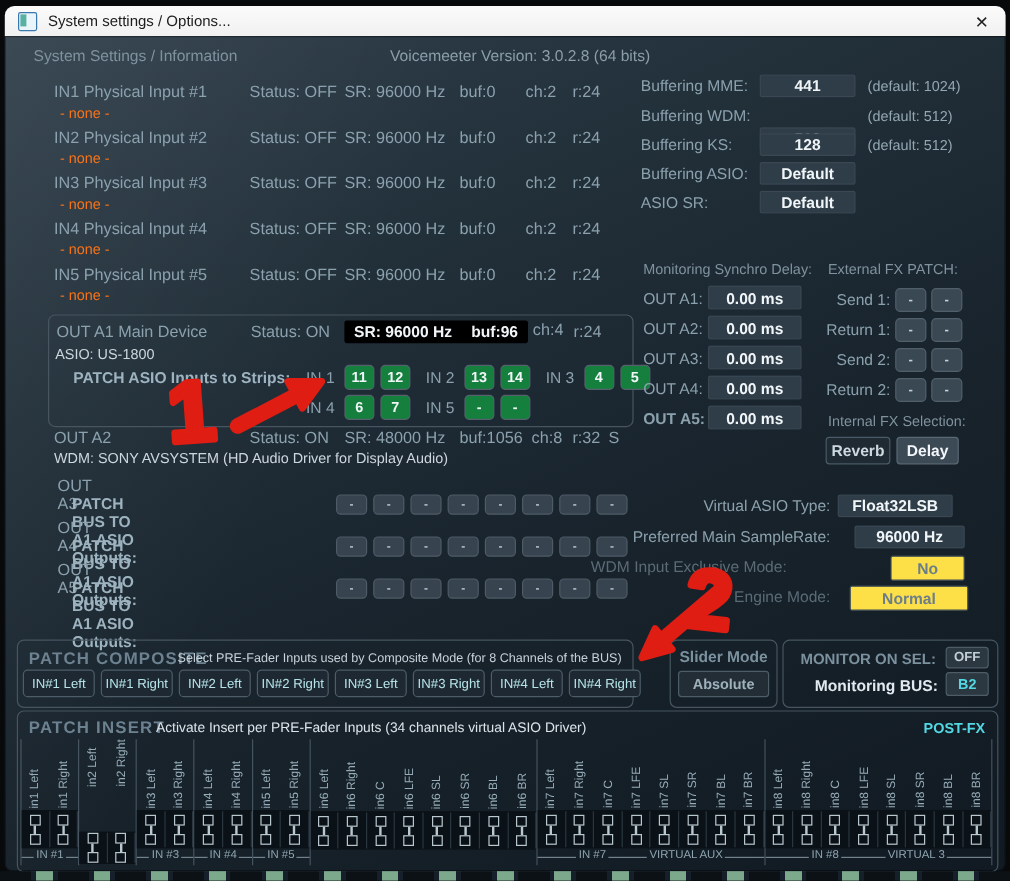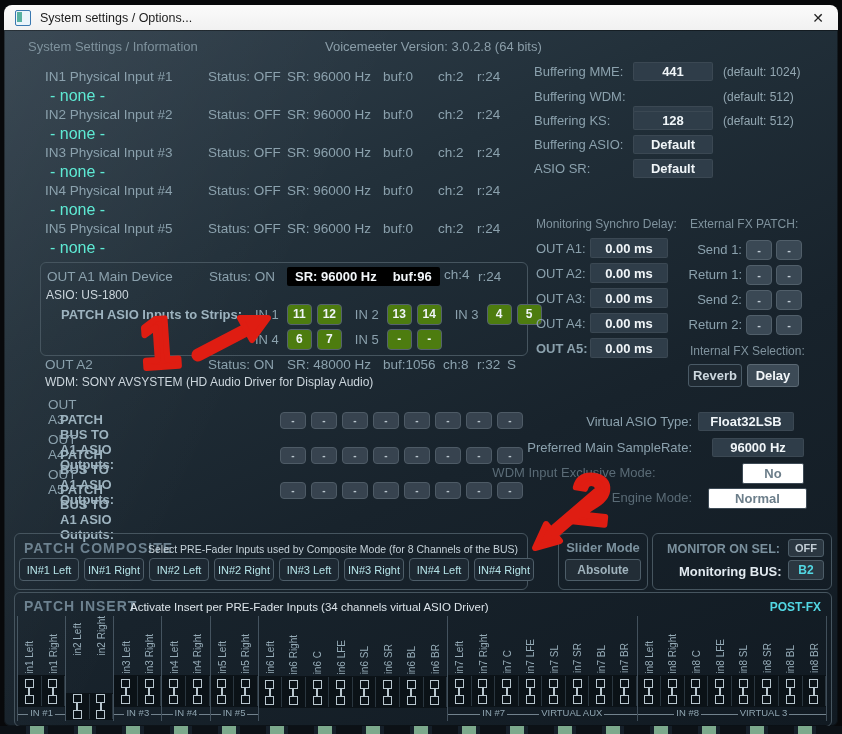--- a/index.html
+++ b/index.html
@@ -13,49 +13,49 @@
   #close-btn{margin-left:auto;margin-right:14px;font-size:14px;color:#222;cursor:pointer;}
   
   #panel{left:4px;top:30px;width:834px;height:696px;border-radius:0 0 6px 6px;
     background:linear-gradient(155deg,#31404c 0%,#22303a 30%,#18232c 60%,#111a22 100%);
     box-shadow:inset 0 0 0 1px rgba(0,0,0,.4);}
   #panel::after{content:"";position:absolute;inset:0;border-radius:inherit;
     background:linear-gradient(115deg,rgba(255,255,255,.05) 0%,rgba(255,255,255,0) 35%);pointer-events:none;}
   .hdr{font-size:13px;color:#7f929d;}
   
   .t{font-size:13.5px;color:#8ba1ad;white-space:nowrap;}
-  .dim{color:#5eead4;font-size:16px;}
+  .dim{color:#f97316;font-size:12px;}
   .bright{color:#ccd6dd;font-size:12px;}
   .patchlab{font-weight:bold;color:#9db3bf;font-size:13px;white-space:nowrap;}
   
   .in-row{position:absolute;left:0;width:842px;height:36px;}
   .in-row .c{position:absolute;top:0;}
   .cn{left:45px;}  .cd{left:50px;top:18px!important;}
   .cs{left:208px;} .csr{left:287px;} .cb{left:383px;} .cc{left:438px;} .cr{left:477px;}
   
   #outa1{left:40px;top:262px;width:486px;height:92px;border:1px solid #46555f;border-radius:6px;}
   #outa1 .rel{position:absolute;}
   .blackbox{background:#000;color:#f2f6f9;font-weight:bold;font-size:13px;display:flex;gap:16px;
     align-items:center;padding:2px 8px;border-radius:2px;}
   .pa-row{position:absolute;left:206px;display:flex;align-items:center;gap:5px;height:20px;}
   .pa-lab{font-size:13px;color:#8ba1ad;margin:0 3px 0 8px;white-space:nowrap;}
-  .pa-btn{width:23px;height:19px;background:#4d7c0f;border:1px solid #55626e;border-radius:4px;
+  .pa-btn{width:23px;height:19px;background:#15803d;border:1px solid #55626e;border-radius:4px;
     color:#f0f5f8;font-weight:bold;font-size:12px;display:flex;align-items:center;justify-content:center;cursor:pointer;}
   
   .bus-name{position:absolute;left:48px;font-size:13.5px;color:#8ba1ad;}
   .bus-label{position:absolute;left:60px;font-weight:bold;color:#9db3bf;font-size:13px;}
   .bus-btns{position:absolute;left:280px;display:flex;gap:5px;}
   .bus-btn{width:24px;height:15px;background:#37434f;border:1px solid #4e5b66;border-radius:4px;
     color:#b9c5cd;font-weight:bold;font-size:10px;display:flex;align-items:center;justify-content:center;cursor:pointer;}
   
   .rlab{position:absolute;font-size:13px;color:#8ba1ad;white-space:nowrap;}
   .rlab.dimmed{color:#5a6b76;}
   .vbox{position:absolute;background:#2f3d49;border-radius:2px;color:#f0f5f8;font-weight:bold;font-size:13px;
     display:flex;align-items:center;justify-content:center;cursor:pointer;box-shadow:inset 0 0 0 1px rgba(255,255,255,.06);}
-  .vbox.dimmed{background:#ffffff;color:#6c7e8a;border:1px solid #3d4a55;box-shadow:none;}
+  .vbox.dimmed{background:#fde047;color:#6c7e8a;border:1px solid #3d4a55;box-shadow:none;}
   .note{position:absolute;font-size:12px;color:#93a7b2;white-space:nowrap;}
   .sec-title{position:absolute;font-size:12px;color:#7f929d;white-space:nowrap;}
   .fx-lab{position:absolute;font-size:13px;color:#8ba1ad;width:68px;text-align:right;white-space:nowrap;}
   .fx-btn{position:absolute;width:24px;height:18px;background:#3a4854;border:1px solid #515f6a;border-radius:4px;
     color:#c3ced6;font-weight:bold;font-size:11px;display:flex;align-items:center;justify-content:center;cursor:pointer;}
   #reverb-btn,#delay-btn{position:absolute;height:21px;border-radius:3px;font-weight:bold;font-size:13px;
     display:flex;align-items:center;justify-content:center;cursor:pointer;}
   #reverb-btn{left:688px;top:364px;width:52px;background:#1f2a33;border:1px solid #4a5a66;color:#cdd8df;}
   #delay-btn{left:747px;top:364px;width:50px;background:#3c4a56;border:1px solid #5a6873;color:#f2f6f9;}
   

